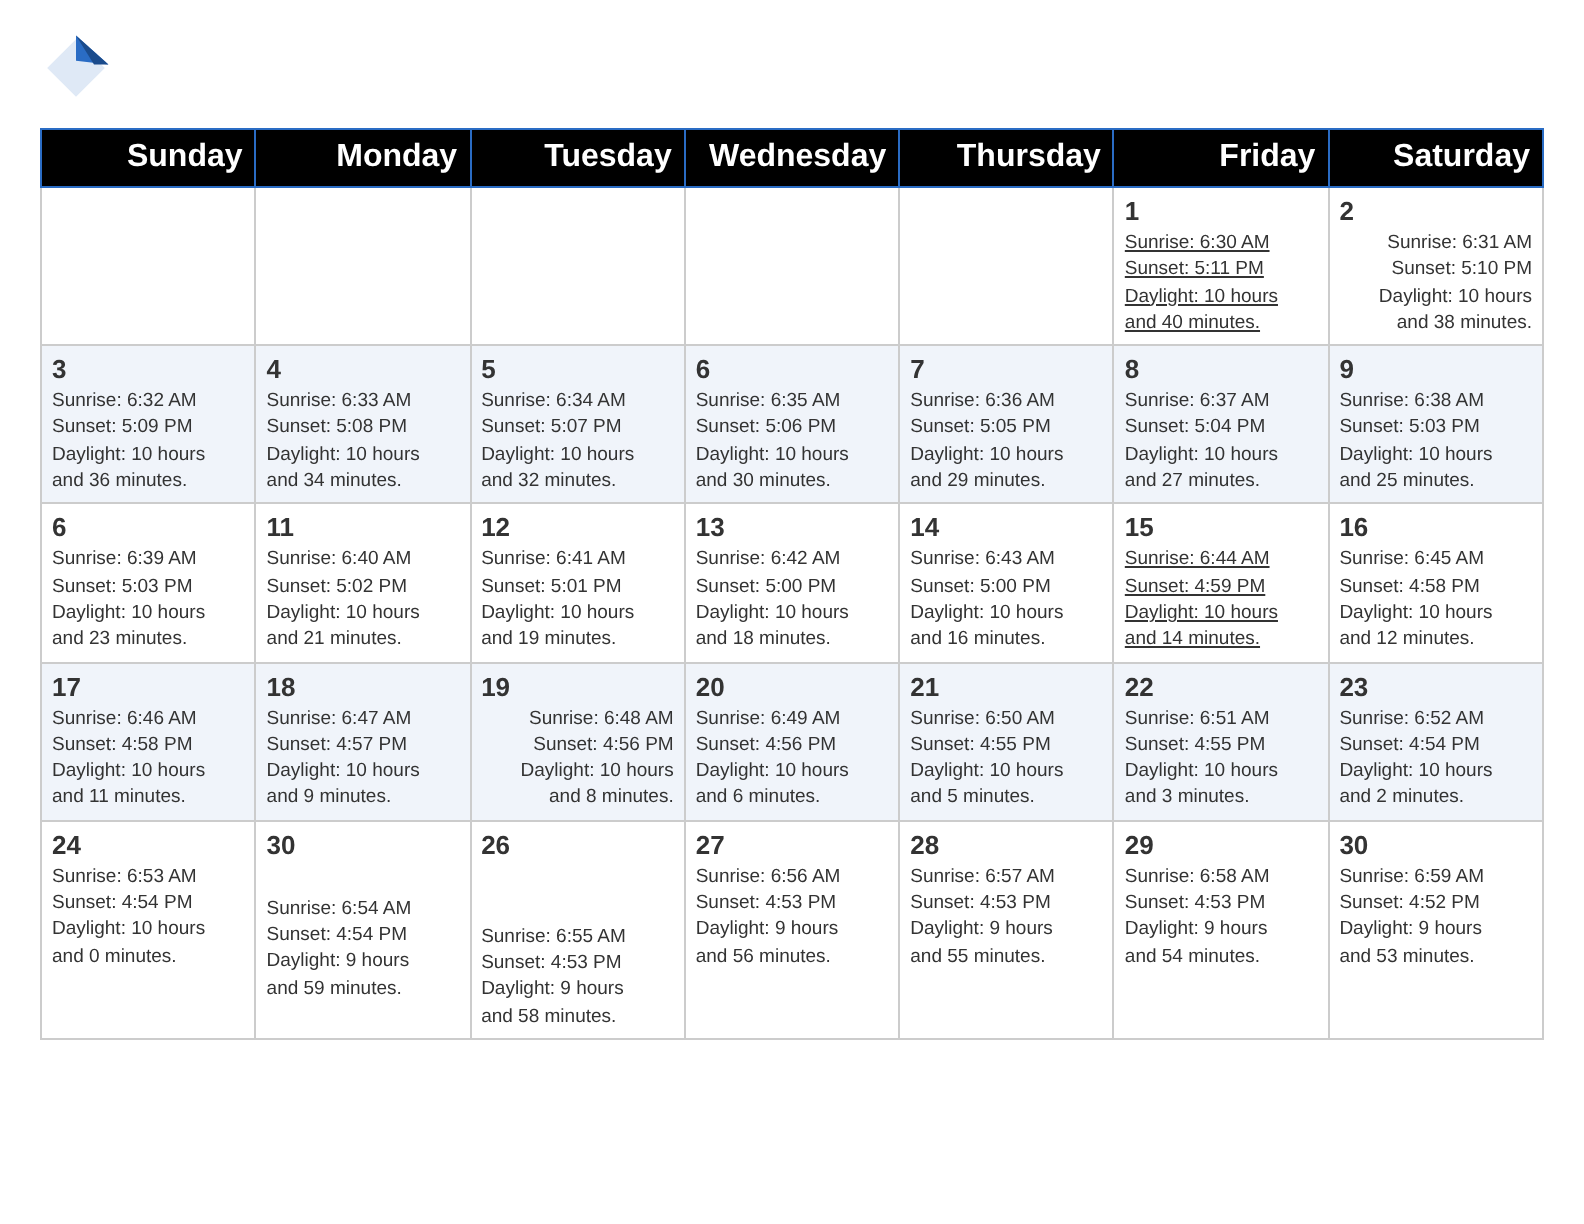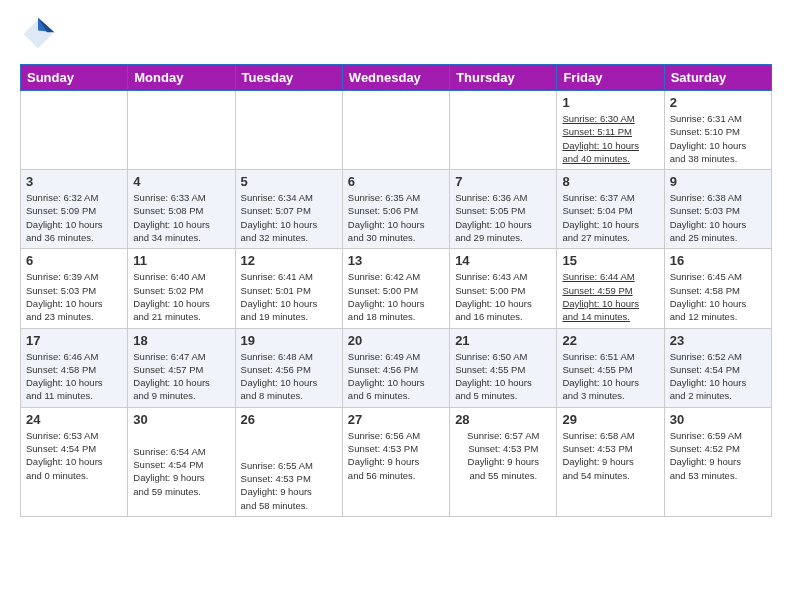--- a/index.html
+++ b/index.html
@@ -45,26 +45,26 @@
     .location-title {
       font-size: 16px;
       color: #555;
     }
     table {
       width: 100%;
       border-collapse: collapse;
       table-layout: fixed;
     }
     thead tr th {
-      background: #a21caf;
+      background: #000000;
       color: #fff;
-      font-size: 13px;
+      font-size: 16px;
       font-weight: bold;
       padding: 5px 6px;
-      text-align: left;
+      text-align: right;
       border: 1px solid #2a6cc4;
     }
     tbody tr td {
       border: 1px solid #ccc;
       vertical-align: top;
       padding: 4px 5px;
       font-size: 10px;
       color: #333;
       height: 78px;
       background: #fff;
@@ -129,21 +129,21 @@
           <td class="empty-cell"></td>
           <td>
             <div class="day-num">1</div>
             <div class="day-info" style="white-space: pre-line; text-decoration: underline;">Sunrise: 6:30 AM
 Sunset: 5:11 PM
 Daylight: 10 hours
 and 40 minutes.</div>
           </td>
           <td>
             <div class="day-num">2</div>
-            <div class="day-info" style="white-space: pre-line;">Sunrise: 6:31 AM
+            <div class="day-info" style="white-space: pre-line; text-align: right;">Sunrise: 6:31 AM
 Sunset: 5:10 PM
 Daylight: 10 hours
 and 38 minutes.</div>
           </td>
         </tr>
         <tr>
           <td>
             <div class="day-num">3</div>
             <div class="day-info" style="white-space: pre-line;">Sunrise: 6:32 AM
 Sunset: 5:09 PM
@@ -254,21 +254,21 @@
           </td>
           <td>
             <div class="day-num">18</div>
             <div class="day-info" style="white-space: pre-line;">Sunrise: 6:47 AM
 Sunset: 4:57 PM
 Daylight: 10 hours
 and 9 minutes.</div>
           </td>
           <td>
             <div class="day-num">19</div>
-            <div class="day-info" style="white-space: pre-line;">Sunrise: 6:48 AM
+            <div class="day-info" style="white-space: pre-line; text-align: right;">Sunrise: 6:48 AM
 Sunset: 4:56 PM
 Daylight: 10 hours
 and 8 minutes.</div>
           </td>
           <td>
             <div class="day-num">20</div>
             <div class="day-info" style="white-space: pre-line;">Sunrise: 6:49 AM
 Sunset: 4:56 PM
 Daylight: 10 hours
 and 6 minutes.</div>
@@ -319,21 +319,21 @@
           </td>
           <td>
             <div class="day-num">27</div>
             <div class="day-info" style="white-space: pre-line;">Sunrise: 6:56 AM
 Sunset: 4:53 PM
 Daylight: 9 hours
 and 56 minutes.</div>
           </td>
           <td>
             <div class="day-num">28</div>
-            <div class="day-info" style="white-space: pre-line; text-align: center;">Sunrise: 6:57 AM
+            <div class="day-info" style="white-space: pre-line;">Sunrise: 6:57 AM
 Sunset: 4:53 PM
 Daylight: 9 hours
 and 55 minutes.</div>
           </td>
           <td>
             <div class="day-num">29</div>
             <div class="day-info" style="white-space: pre-line;">Sunrise: 6:58 AM
 Sunset: 4:53 PM
 Daylight: 9 hours
 and 54 minutes.</div>

